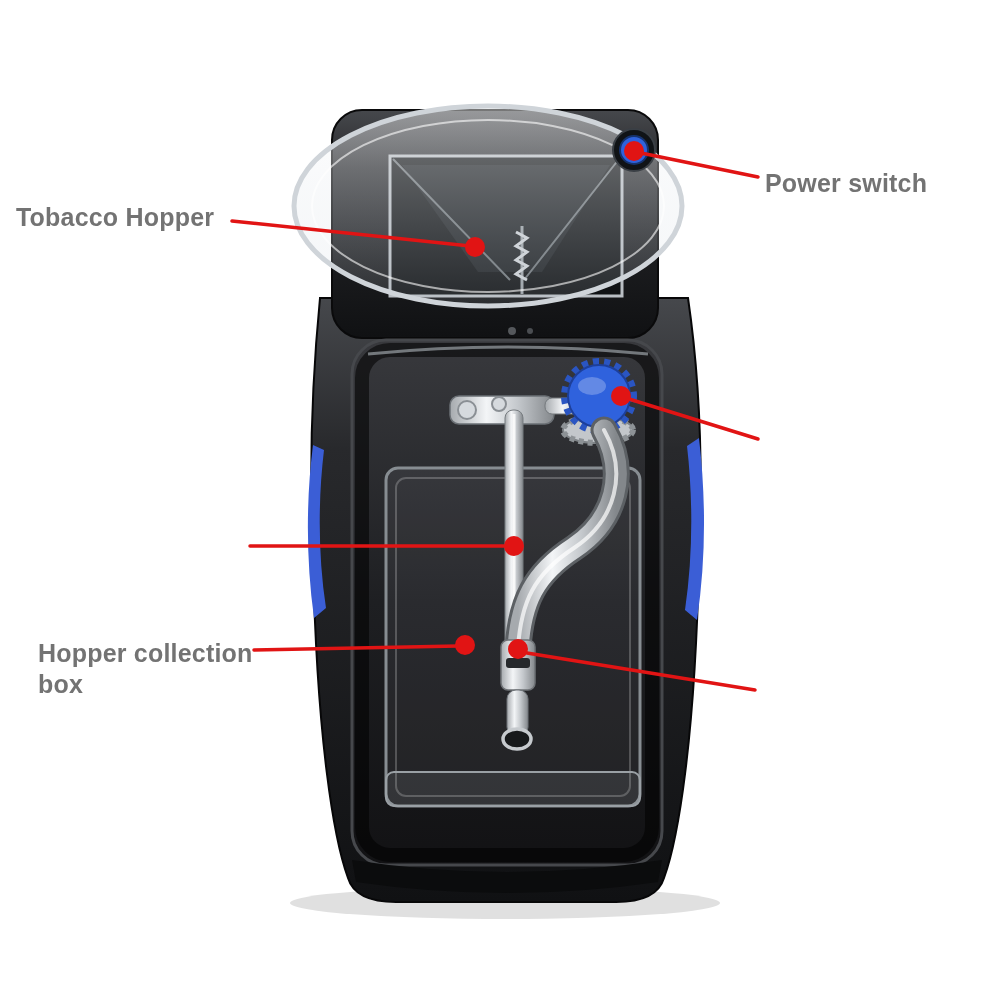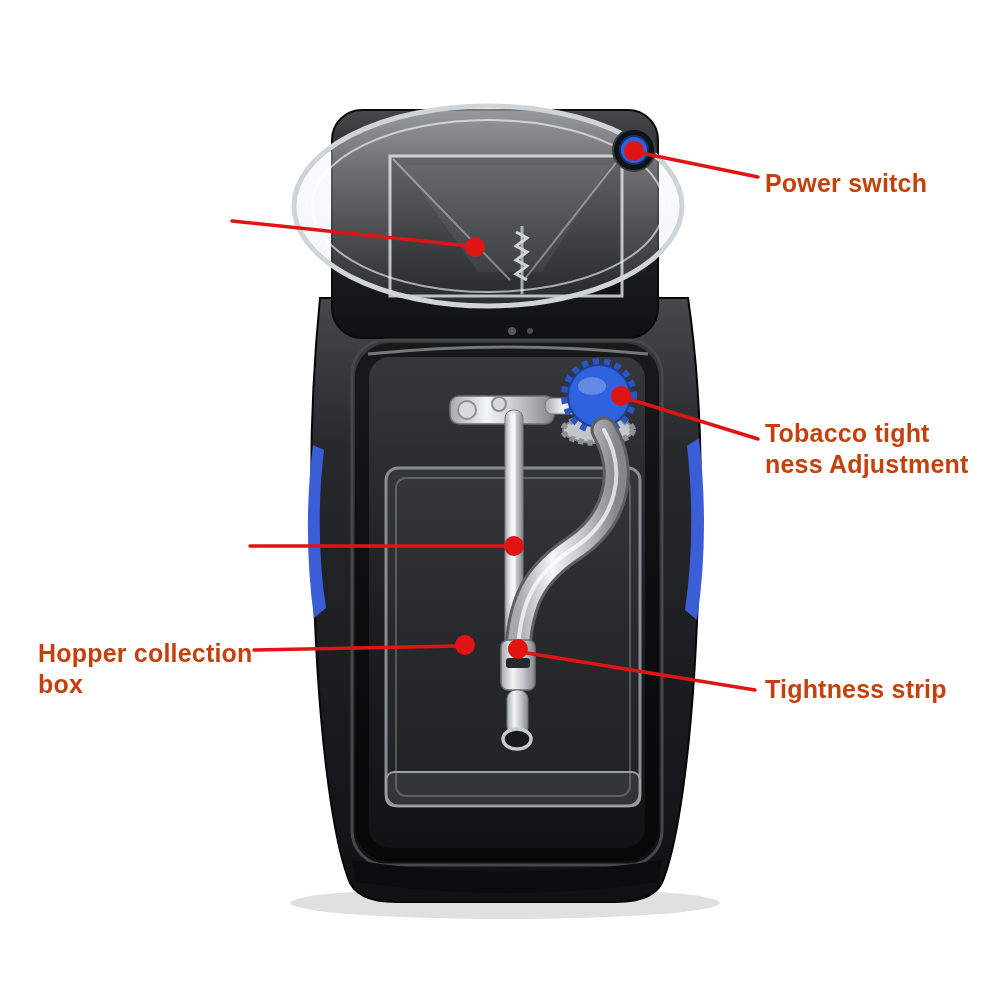--- a/index.html
+++ b/index.html
@@ -10,21 +10,21 @@
     position: relative;
     overflow: hidden;
   }
   .stage { position: absolute; inset: 0; width: 1000px; height: 1000px; }
   .machine-svg { position: absolute; left: 0; top: 0; }
   .label {
     position: absolute;
     font-weight: 700;
     font-size: 25px;
     line-height: 31px;
-    color: #c2410c;
+    color: #737373;
     white-space: pre-line;
     letter-spacing: 0.2px;
   }
 </style>
 </head>
 <body>
 
 <div class="stage">
 
   <svg class="machine-svg" width="1000" height="1000" viewBox="0 0 1000 1000">
@@ -145,25 +145,23 @@
     <g fill="#e11414">
       <circle cx="475" cy="247" r="10"></circle>
       <circle cx="634" cy="151" r="10"></circle>
       <circle cx="621" cy="396" r="10"></circle>
       <circle cx="514" cy="546" r="10"></circle>
       <circle cx="465" cy="645" r="10"></circle>
       <circle cx="518" cy="649" r="10"></circle>
     </g>
   </svg>
 
+  <div class="label" style="left:16px; top:202px;">Tobacco Hopper</div>
 
   <div class="label" style="left:765px; top:168px;">Power switch</div>
 
-  <div class="label" style="left:765px; top:418px;">Tobacco tight
-ness Adjustment</div>
 
 
   <div class="label" style="left:38px; top:638px;">Hopper collection
 box</div>
 
-  <div class="label" style="left:765px; top:674px;">Tightness strip</div>
 
 </div>
 
 </body></html>

